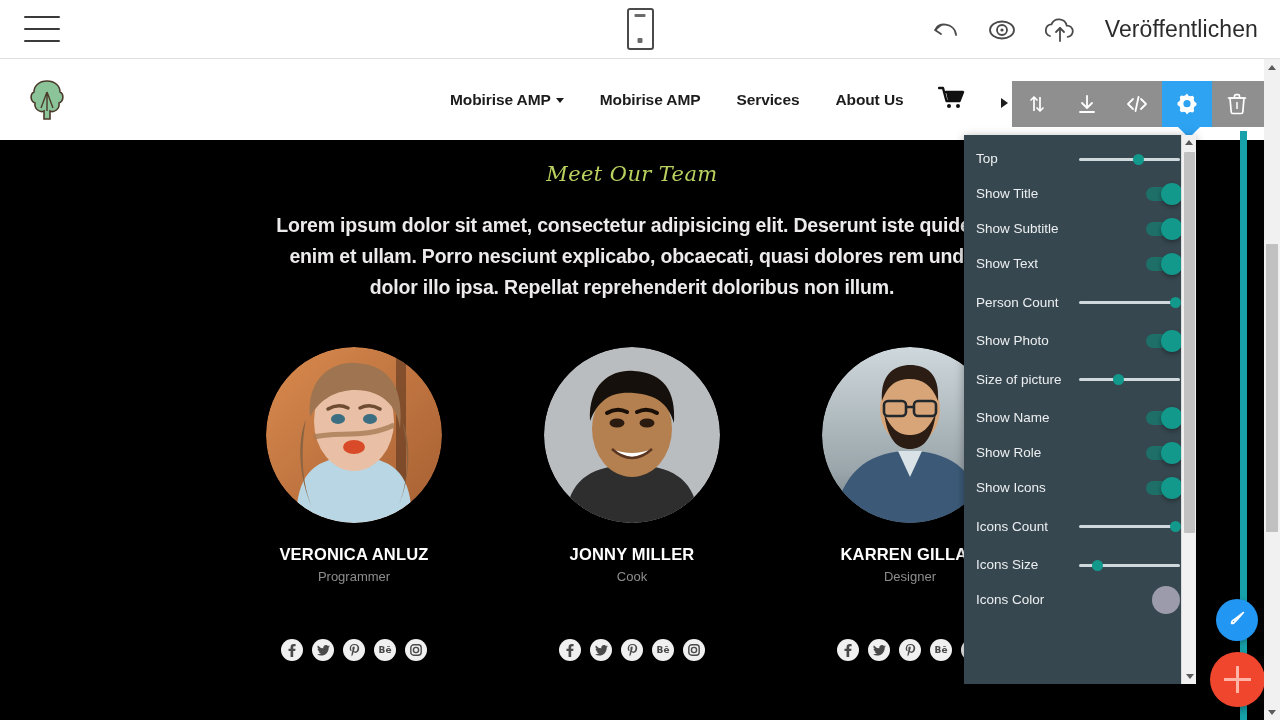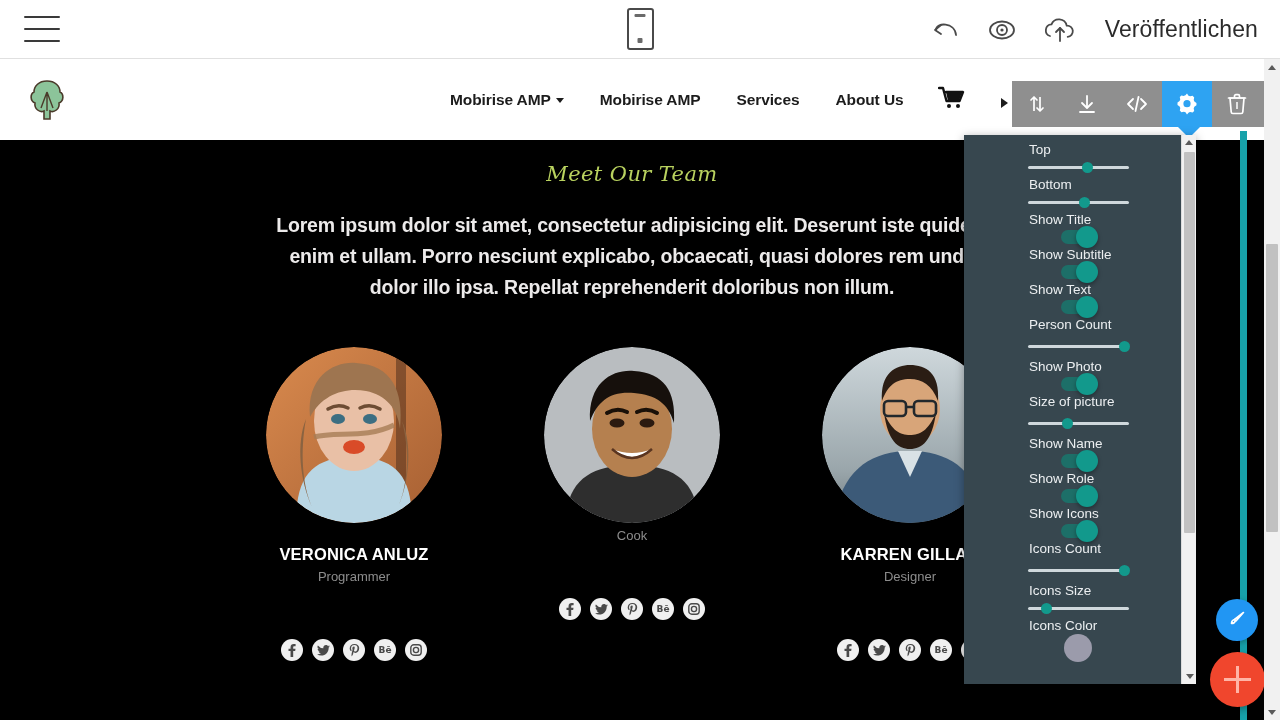--- a/index.html
+++ b/index.html
@@ -149,21 +149,21 @@
   
   #settings-panel {
     position: absolute; left: 964px; top: 135px;
     width: 232px; height: 549px;
     background: #37474f; overflow: hidden;
     box-shadow: 0 2px 9px rgba(0,0,0,.35);
   }
   #settings-list { padding: 6px 0 0 0; }
   .setting-row {
     display: flex; align-items: center;
-    padding: 0 16px 0 12px; min-height: 35px; flex-direction: column;
+    padding: 0 16px 0 12px; min-height: 35px;
   }
   .setting-label {
     color: #eceff1; font-size: 13.5px; width: 98px; line-height: 17px;
     flex: none;
   }
   .ctrl { flex: 1; display: flex; align-items: center; justify-content: flex-end; }
 
   .slider { position: relative; width: 101px; height: 14px; }
   .slider .track {
     position:absolute; top: 6px; left:0; width: 101px; height: 3px;
@@ -386,20 +386,21 @@
               <ellipse cx="88" cy="82" rx="40" ry="48" fill="#b5804f"></ellipse>
               <path d="M46 74 C44 34 70 22 90 24 C120 26 132 44 130 76 C124 56 112 48 90 46 C66 44 54 54 46 74 Z" fill="#16100c"></path>
               <ellipse cx="73" cy="76" rx="7.5" ry="4.5" fill="#2b1a10"></ellipse>
               <ellipse cx="103" cy="76" rx="7.5" ry="4.5" fill="#2b1a10"></ellipse>
               <path d="M63 66 q10 -6 20 -1 M93 65 q10 -5 20 1" stroke="#1a1008" stroke-width="4" fill="none" stroke-linecap="round"></path>
               <path d="M68 102 q20 16 40 0 q-20 8 -40 0 Z" fill="#fff"></path>
               <path d="M68 102 q20 18 40 0" stroke="#5a3520" stroke-width="2.5" fill="none"></path>
             </g>
           </svg>
         </div>
+        <div class="member-name">JONNY MILLER</div>
         <div class="member-role">Cook</div>
         <div class="socials">
           <div class="soc">
               <svg width="8" height="13" viewBox="0 0 8 13">
                 <path d="M5.2 13V7.1h2L7.5 4.8H5.2V3.4c0-.66.18-1.1 1.13-1.1H7.6V.1C7.37.07 6.6 0 5.7 0 3.83 0 2.55 1.14 2.55 3.23V4.8H.5v2.3h2.05V13z" fill="#4a4a4a"></path>
               </svg>
             </div>
           <div class="soc">
               <svg width="13" height="11" viewBox="0 0 13 11">
                 <path d="M13 1.3a5.3 5.3 0 0 1-1.53.42A2.67 2.67 0 0 0 12.64.25a5.34 5.34 0 0 1-1.7.64A2.66 2.66 0 0 0 6.4 3.33 7.55 7.55 0 0 1 .9.49a2.66 2.66 0 0 0 .83 3.55A2.64 2.64 0 0 1 .52 3.7v.03a2.66 2.66 0 0 0 2.14 2.6 2.67 2.67 0 0 1-1.2.05 2.66 2.66 0 0 0 2.49 1.85A5.35 5.35 0 0 1 0 9.33 7.53 7.53 0 0 0 4.09 10.5c4.9 0 7.59-4.07 7.59-7.6l-.01-.35A5.4 5.4 0 0 0 13 1.3z" fill="#4a4a4a"></path>
@@ -529,29 +530,20 @@
     <div class="setting-row">
       <div class="setting-label">Top</div>
       <div class="ctrl">
           <div class="slider">
             <div class="track"></div>
             <div class="knob" style="left:54px"></div>
           </div>
         </div>
     </div>
 
-    <div class="setting-row">
-      <div class="setting-label">Bottom</div>
-      <div class="ctrl">
-          <div class="slider">
-            <div class="track"></div>
-            <div class="knob" style="left:51px"></div>
-          </div>
-        </div>
-    </div>
 
     <div class="setting-row">
       <div class="setting-label">Show Title</div>
       <div class="ctrl">
           <div class="toggle">
             <div class="knob"></div>
           </div>
         </div>
     </div>
 

